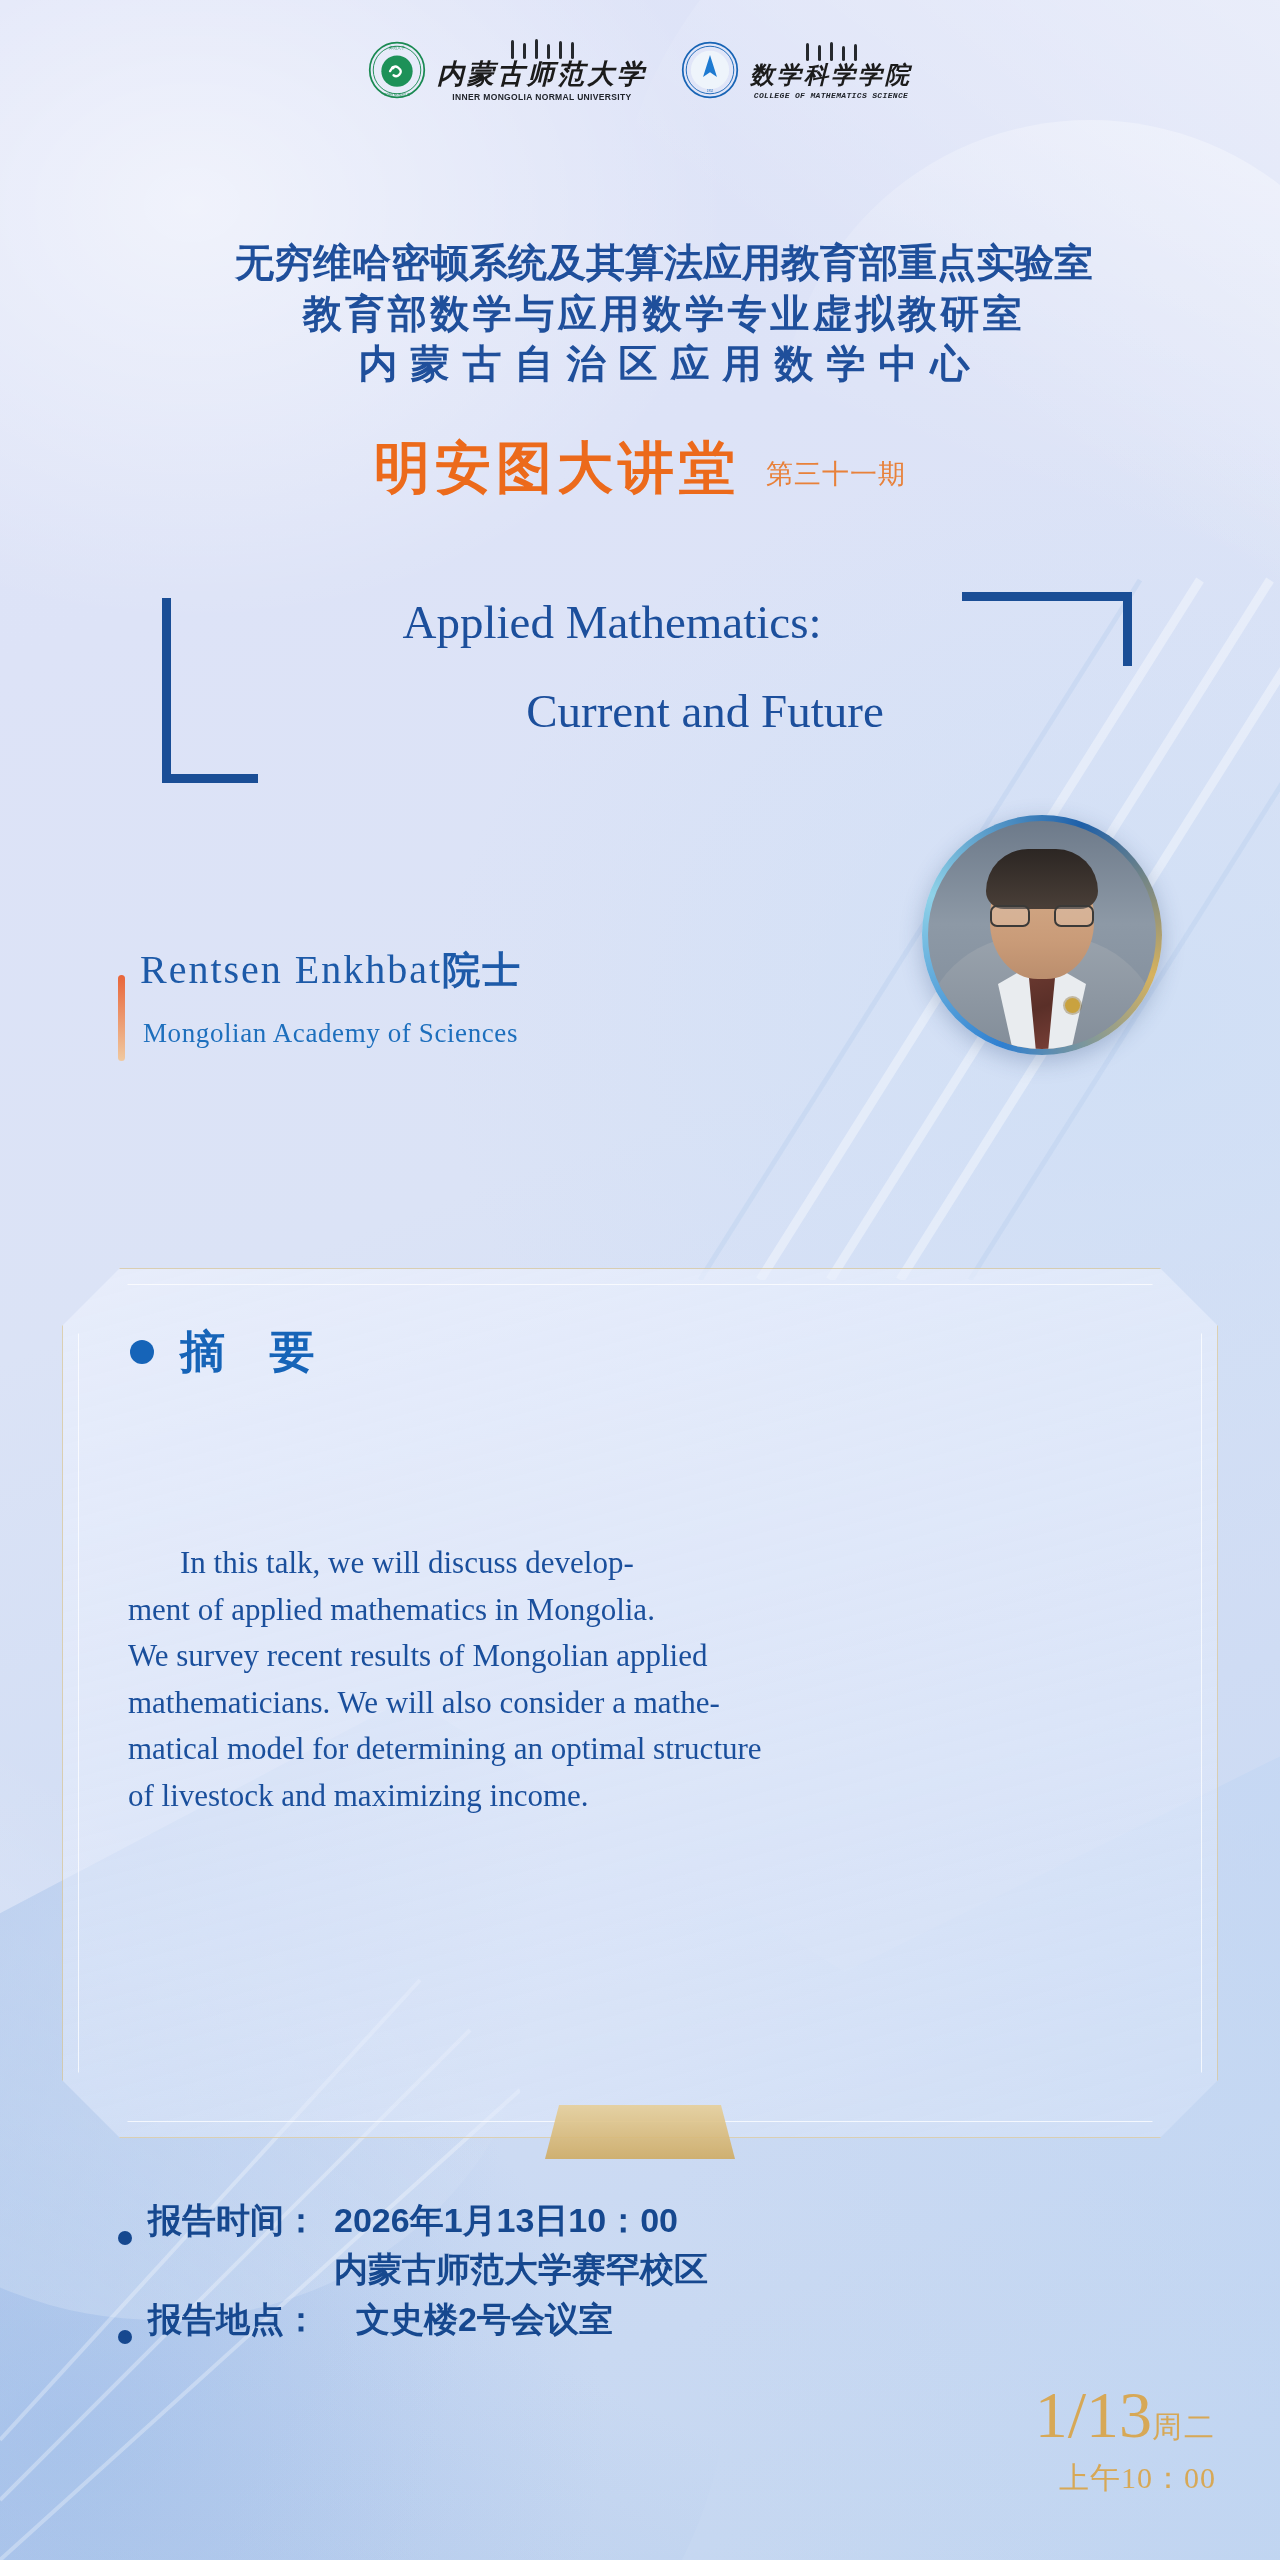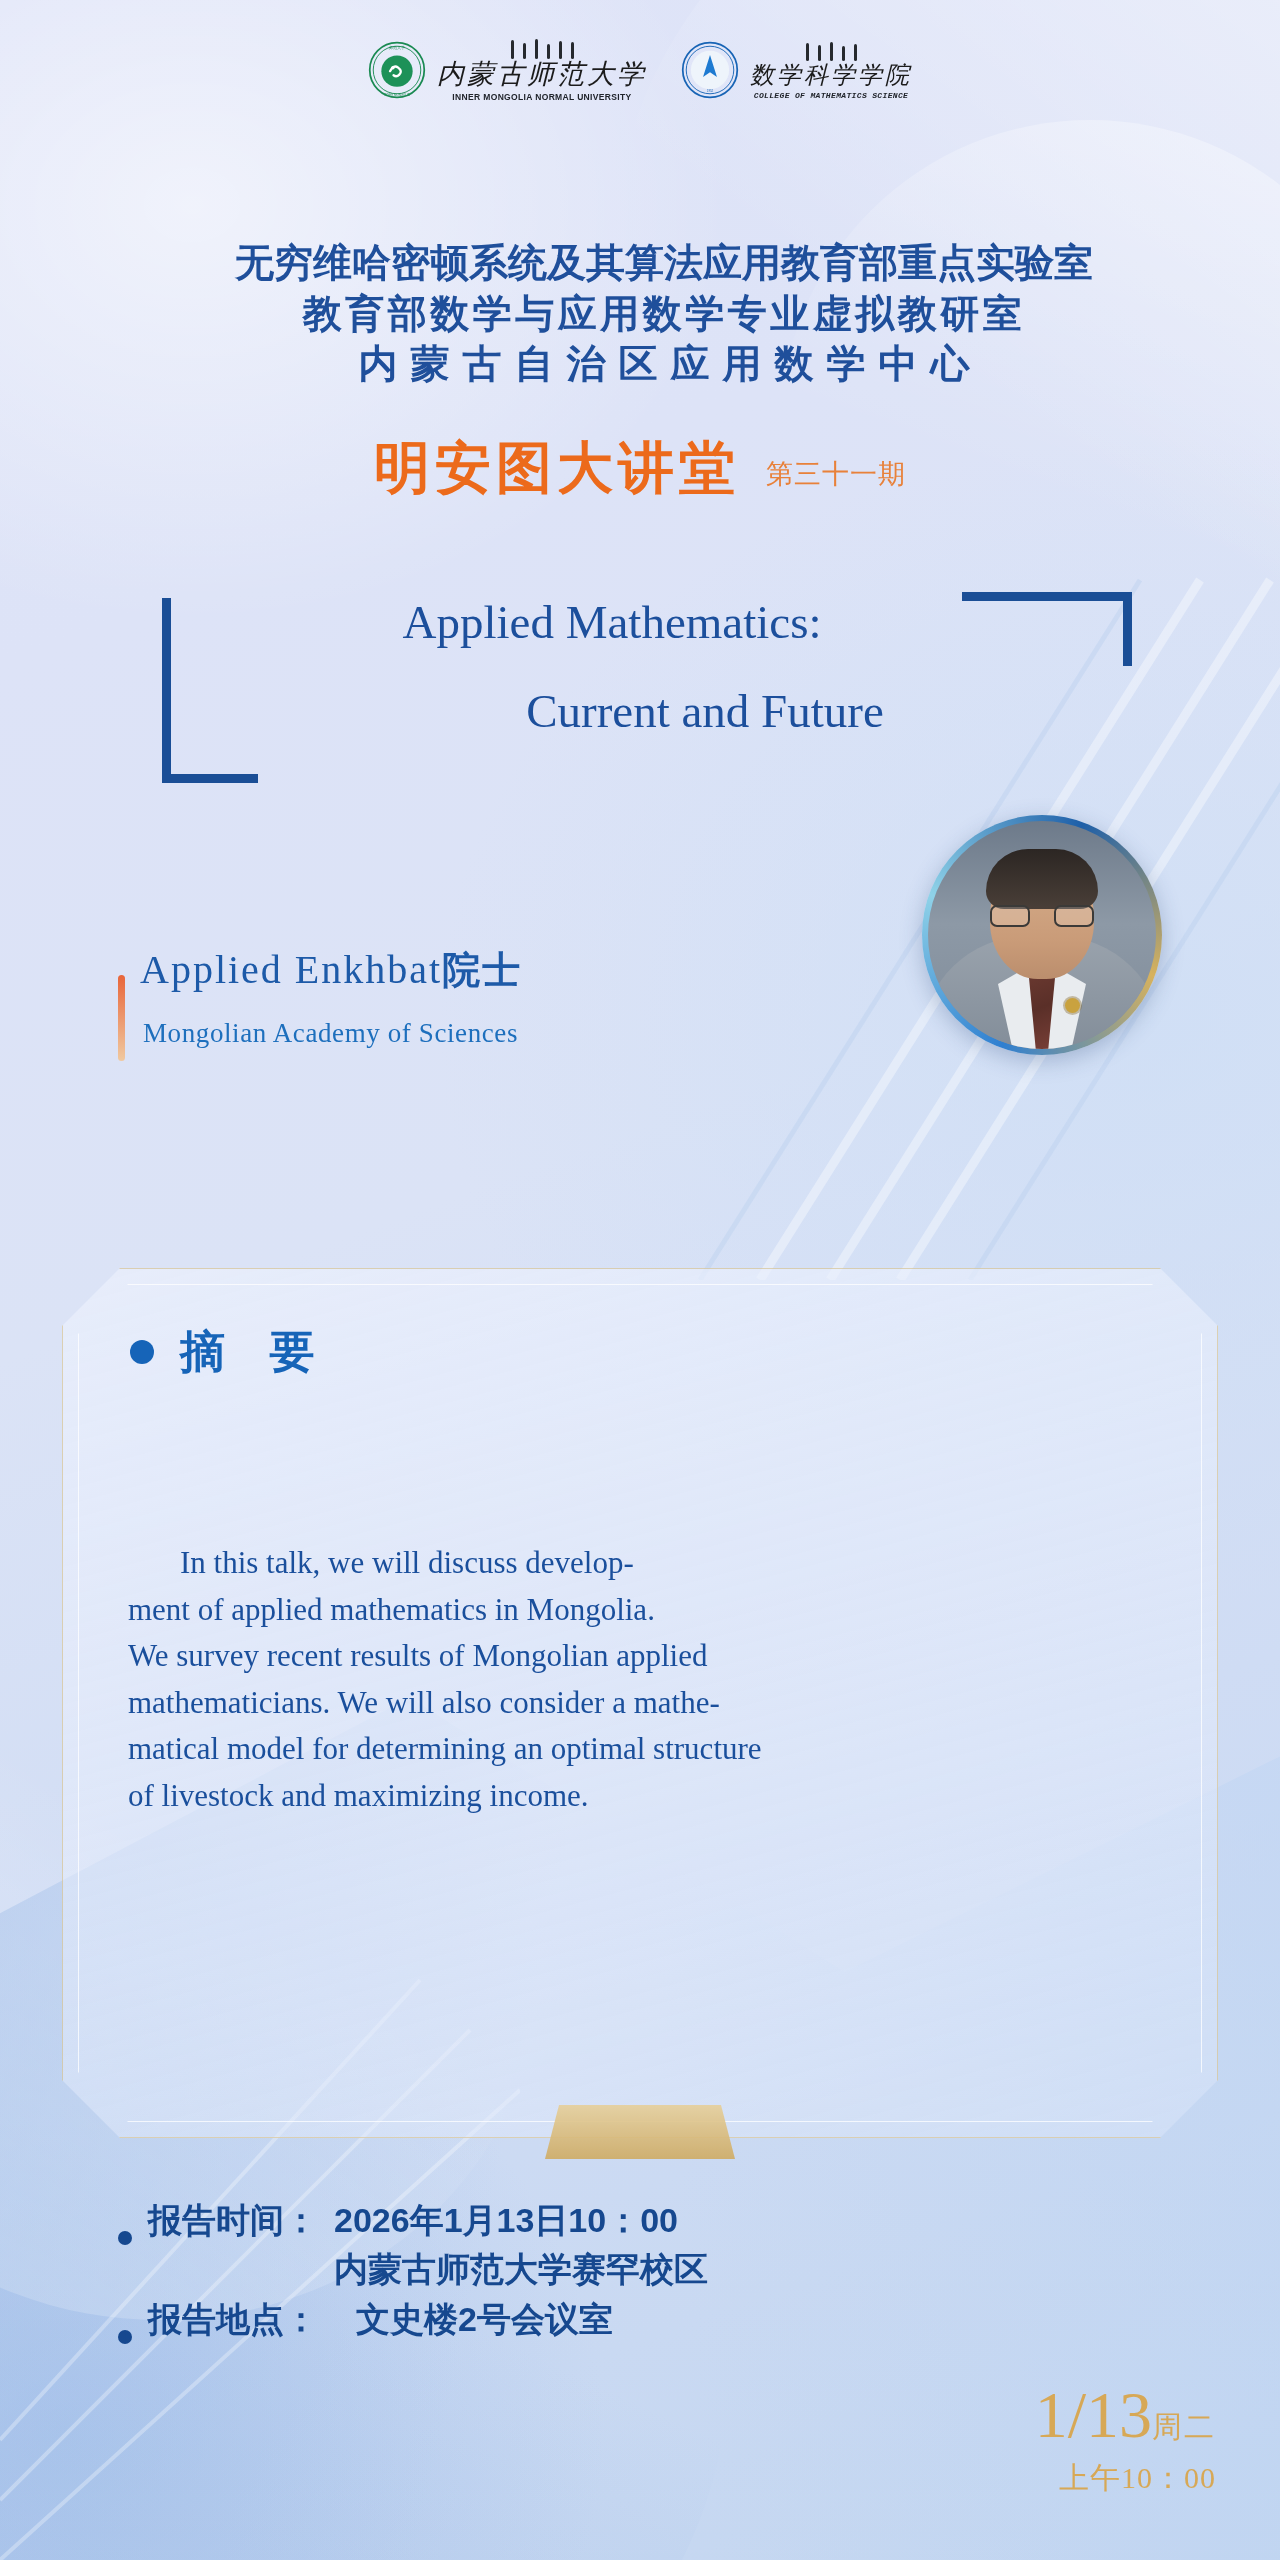--- a/index.html
+++ b/index.html
@@ -56,21 +56,21 @@
   
   .logo-row {
     position: absolute; top: 38px; left: 0; width: 100%;
     display: flex; align-items: center; justify-content: center; gap: 34px;
   }
   .logo-block { display: flex; align-items: center; gap: 11px; }
   .seal { width: 58px; height: 58px; flex: 0 0 auto; }
   .logo-words { display: flex; flex-direction: column; align-items: center; line-height: 1; }
   .cn-calli {
     font-family: "Liberation Serif", serif;
-    font-style: italic; font-weight: 400;
+    font-style: italic; font-weight: 700;
     color: #1b1b1b; letter-spacing: 3px;
   }
   .lw-1 .cn-calli { font-size: 27px; }
   .lw-2 .cn-calli { font-size: 24px; }
   .mong-strip {
     display: flex; gap: 9px; margin-bottom: 2px; height: 21px; align-items: flex-end;
   }
   .mong-strip i {
     display: block; width: 3px; background: #26292e; border-radius: 2px;
   }
@@ -362,21 +362,21 @@
   <div class="title-zone">
     <div class="brk-left"></div>
     <div class="brk-right"></div>
     <div class="talk-title">
       <div class="tt-1">Applied Mathematics:</div>
       <div class="tt-2">Current and Future</div>
     </div>
   </div>
 
   <div class="accent-bar"></div>
-  <div class="speaker-name"><span>Applied Enkhbat</span><span class="cn">院士</span></div>
+  <div class="speaker-name"><span>Rentsen Enkhbat</span><span class="cn">院士</span></div>
   <div class="speaker-affil">Mongolian Academy of Sciences</div>
 
   <div class="portrait-wrap">
     <div class="portrait">
       <div class="p-suit"></div>
       <div class="p-shirt"></div>
       <div class="p-tie"></div>
       <div class="p-head"></div>
       <div class="p-hair"></div>
       <div class="p-glass">

